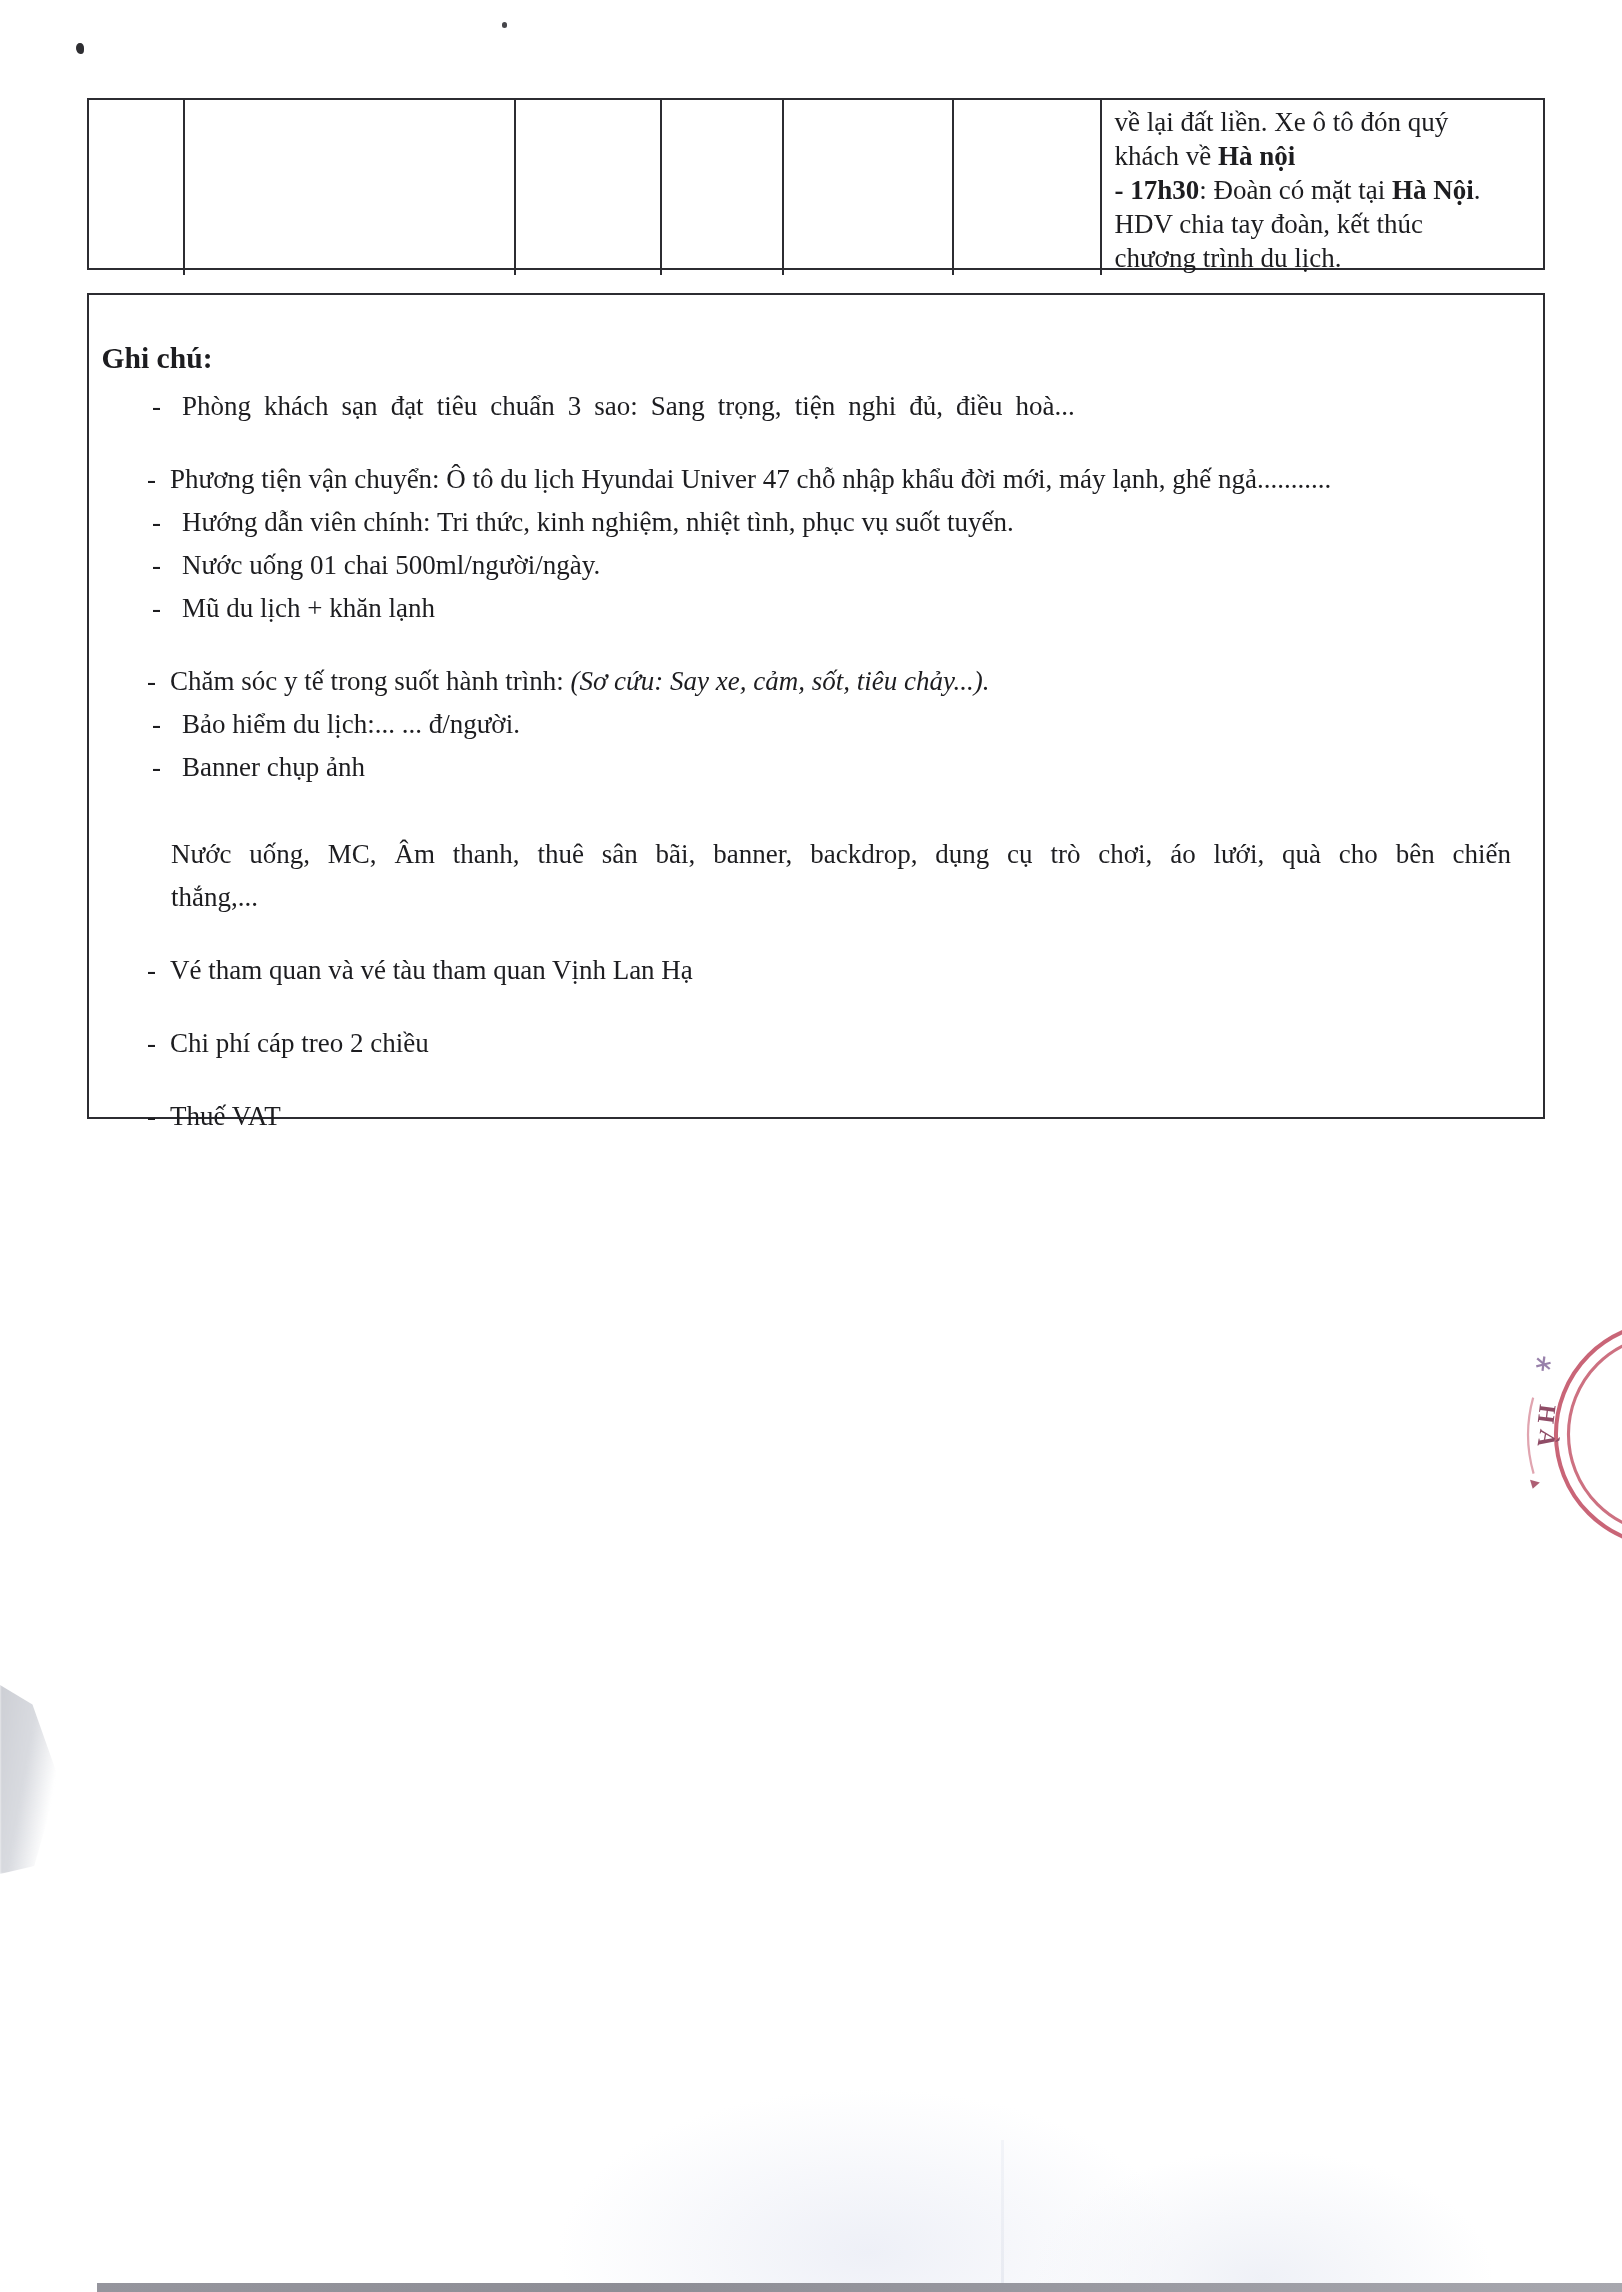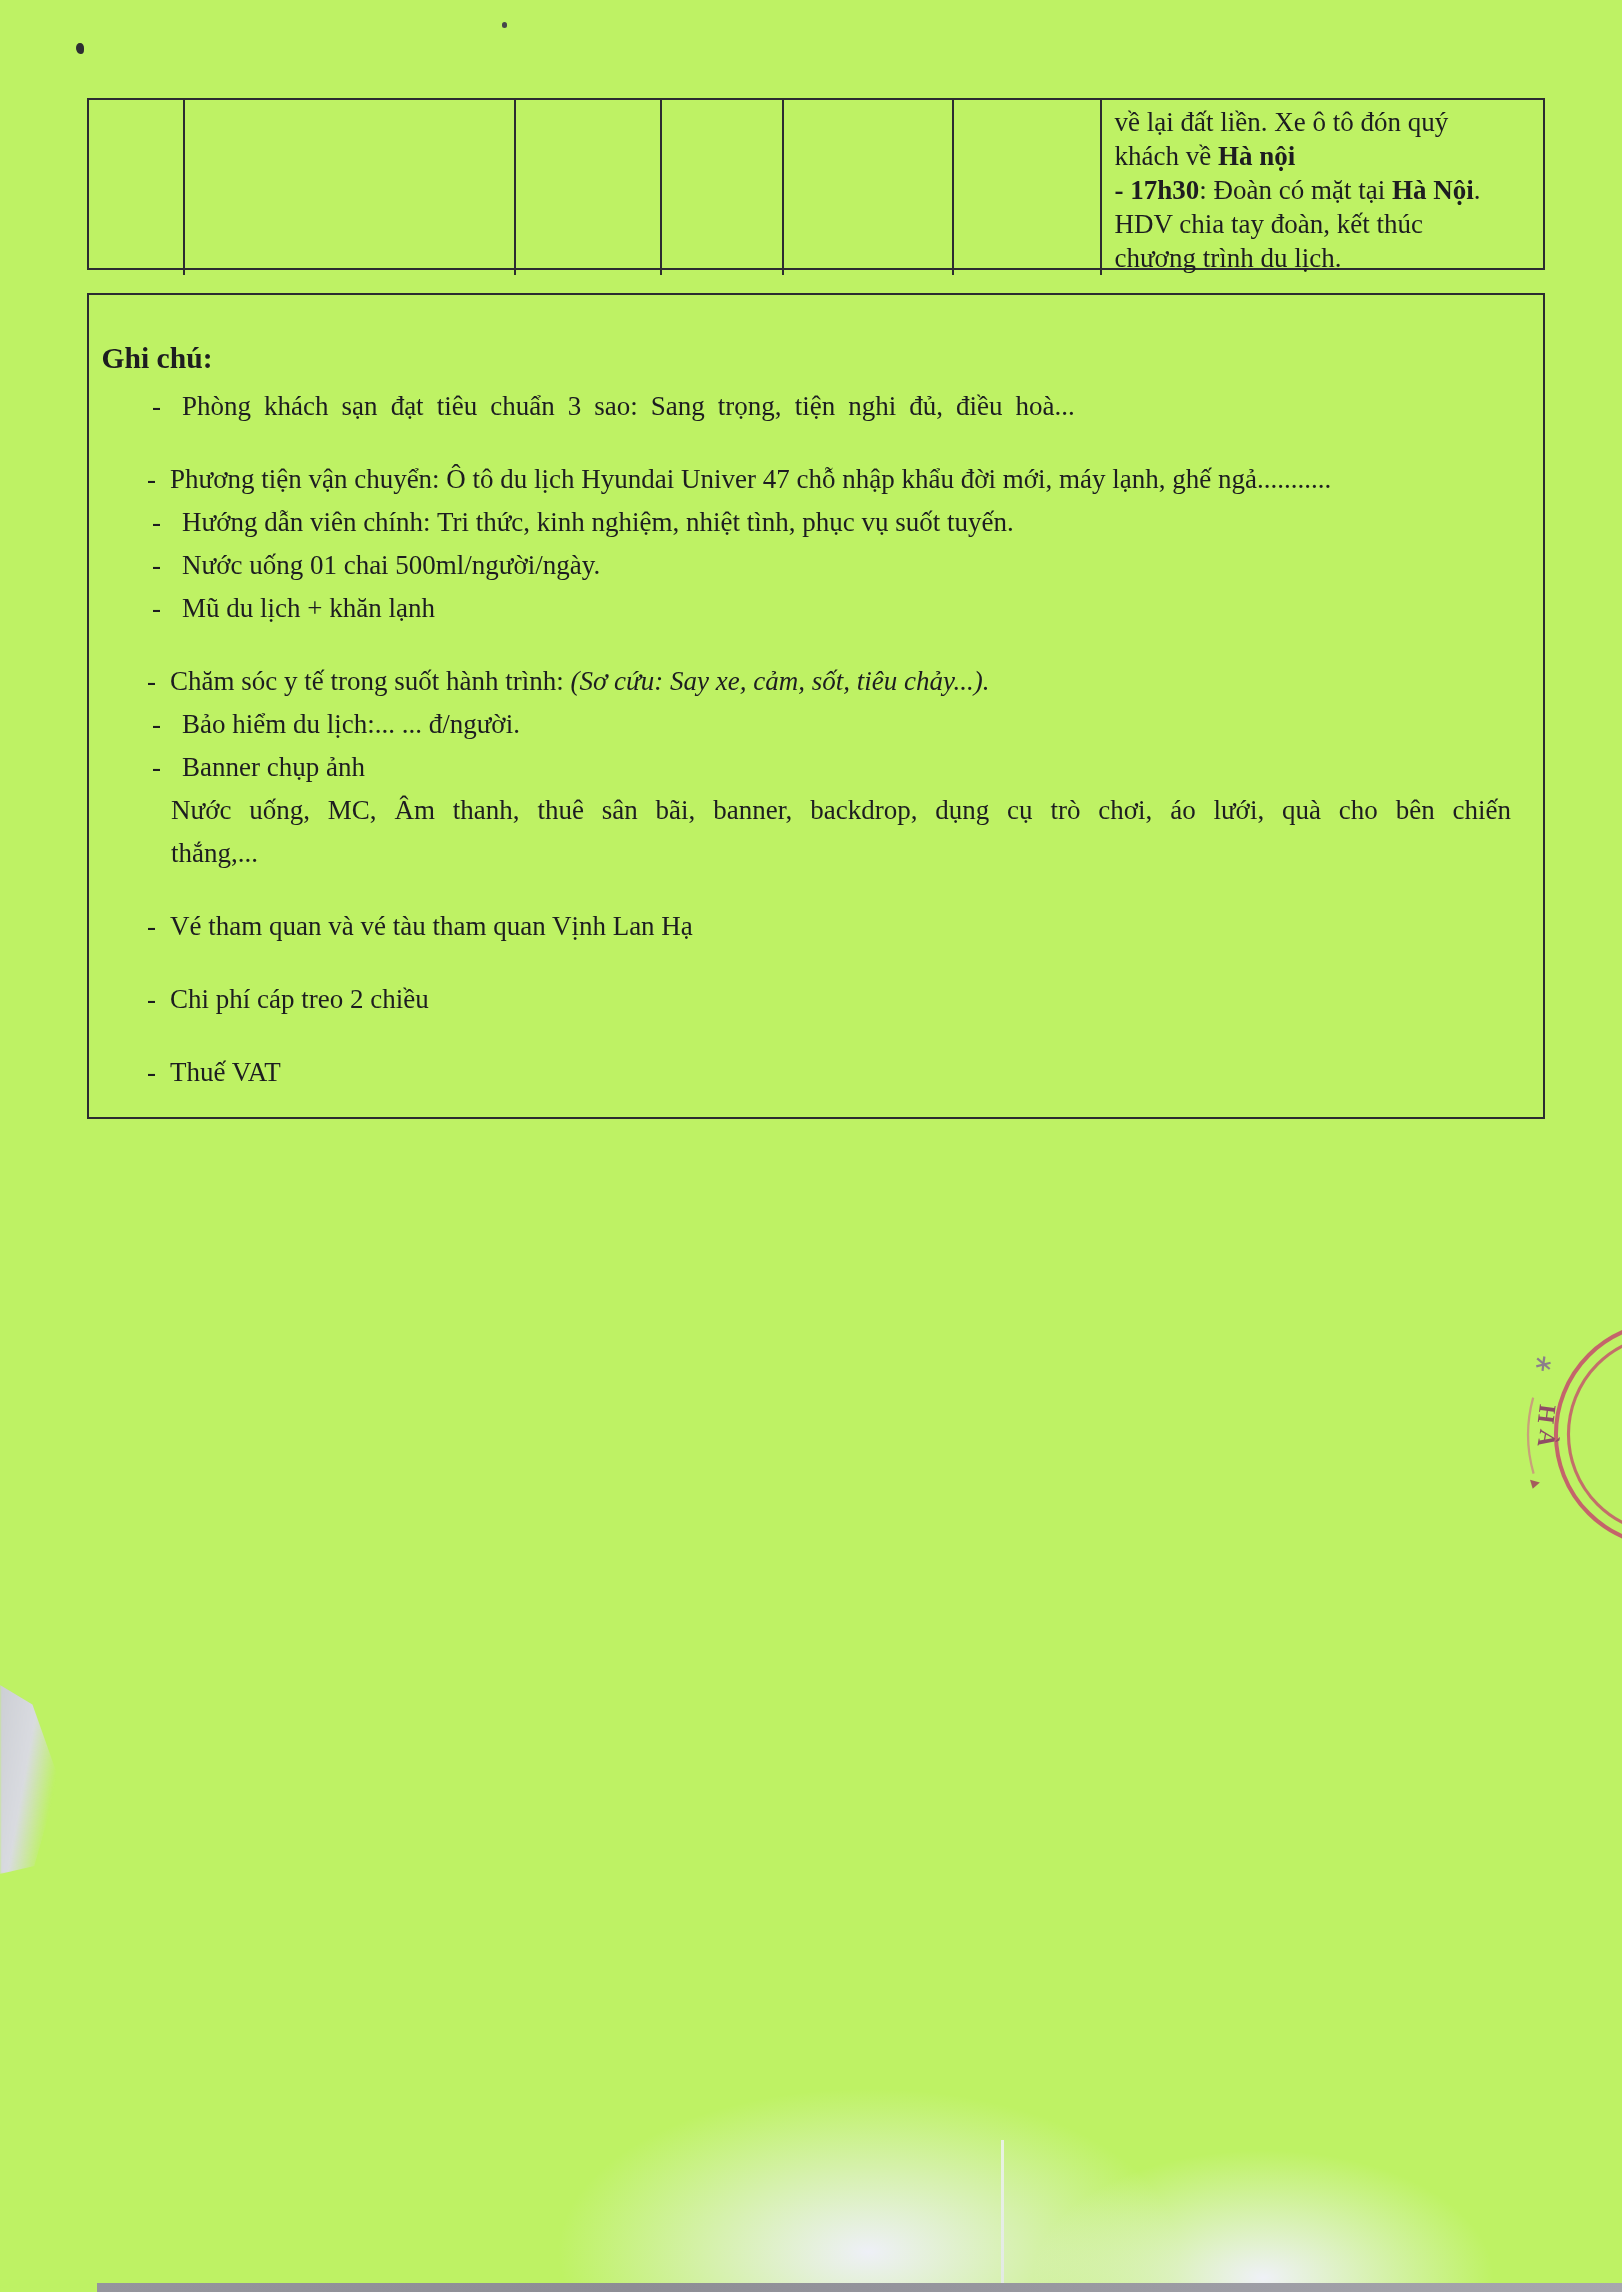--- a/index.html
+++ b/index.html
@@ -1,19 +1,19 @@
 <!DOCTYPE html>
 <html style="font-size:14.3px"><head>
 <meta charset="utf-8">
 <style>
   html,body{margin:0;padding:0;background:#e8e8ea;}
   #page{
     position:relative;
     width:1623px;height:2293px;
-    background:#bef264;
+    background:#ffffff;
     overflow:hidden;
     font-family:"Liberation Serif","DejaVu Serif",serif;
     color:#1d1d20;
   }
   
   .tint{position:absolute;pointer-events:none;}
   #tint-bottom{left:555px;top:2087px;width:627px;height:206px;
     background:radial-gradient(ellipse at 50% 80%, #eef0f7 0%, rgba(238,240,247,0) 70%);}
   #tint-bottom2{left:1030px;top:2149px;width:466px;height:143px;
     background:radial-gradient(ellipse at 50% 90%, #eff1f7 0%, rgba(239,241,247,0) 70%);}
@@ -48,21 +48,21 @@
   }
   #notes-list{margin-top:5.4px;font-size:27px;}
   .nrow{height:43px;line-height:43px;white-space:nowrap;overflow:hidden;}
   .nrow .blt{display:inline-block;font-weight:normal;}
   .ind-std{padding-left:63px;}   .ind-std .blt{width:30px;}
   .ind-n{padding-left:58px;margin-top:30px;}     .ind-n .blt{width:23px;}
   .ind-d{padding-left:40px;}     .ind-d .blt{width:19.7px;}
   .ind-m{padding-left:82px;padding-right:32px;}
   .ws-med{word-spacing:1.8px;}
   .ws-wide{word-spacing:6.3px;}
-  .jline{text-align:justify;white-space:normal;}
+  .jline{text-align:justify;white-space:normal;margin-top:44px;}
   .jline::after{content:"";display:inline-block;width:100%;}
   .it{font-style:italic;}
 
   
   #stamp{position:absolute;left:1505px;top:1281px;width:118px;height:269px;overflow:visible;}
 
   
   #corner-shadow{
     position:absolute;left:0;top:1677px;width:59px;height:197px;
     background:linear-gradient(100deg,#ccced4 0%,#d9dbe0 45%,rgba(230,231,236,0) 78%);

